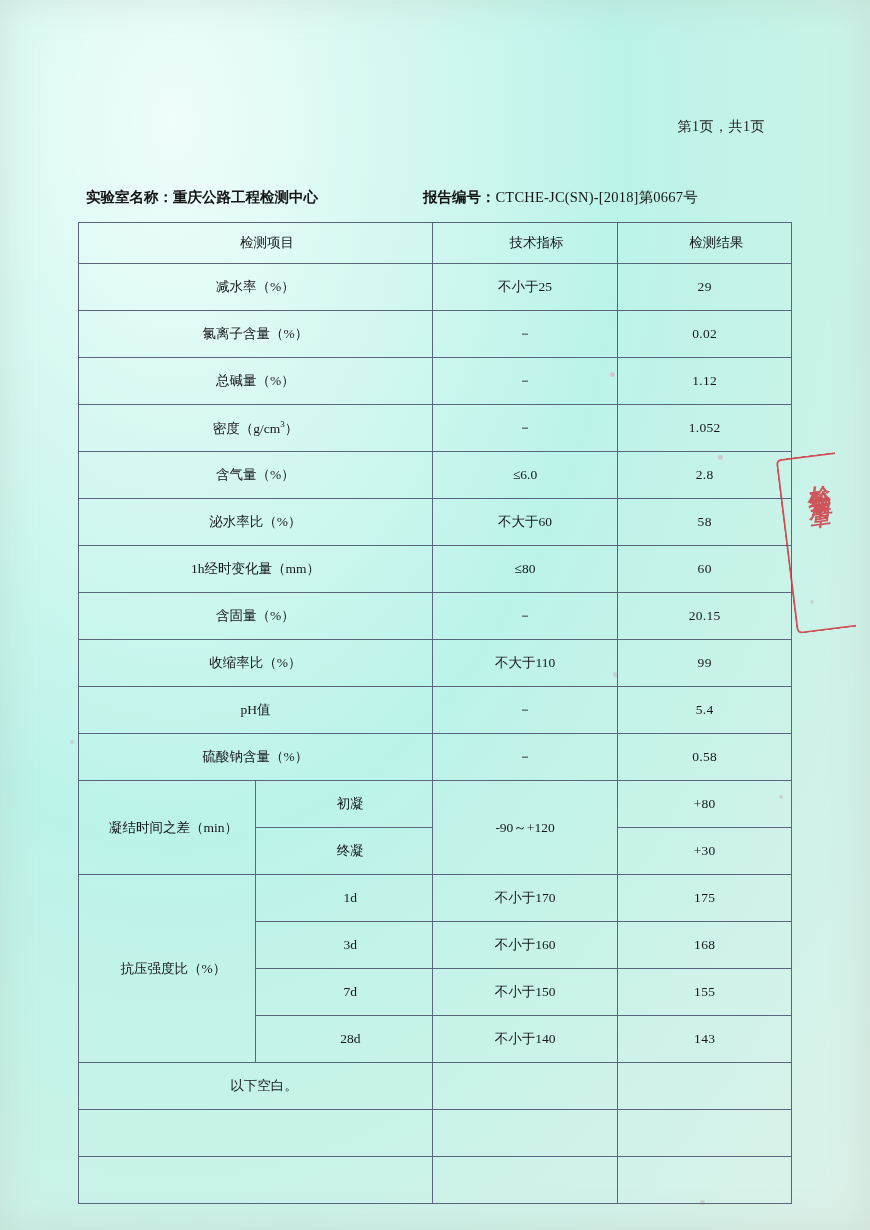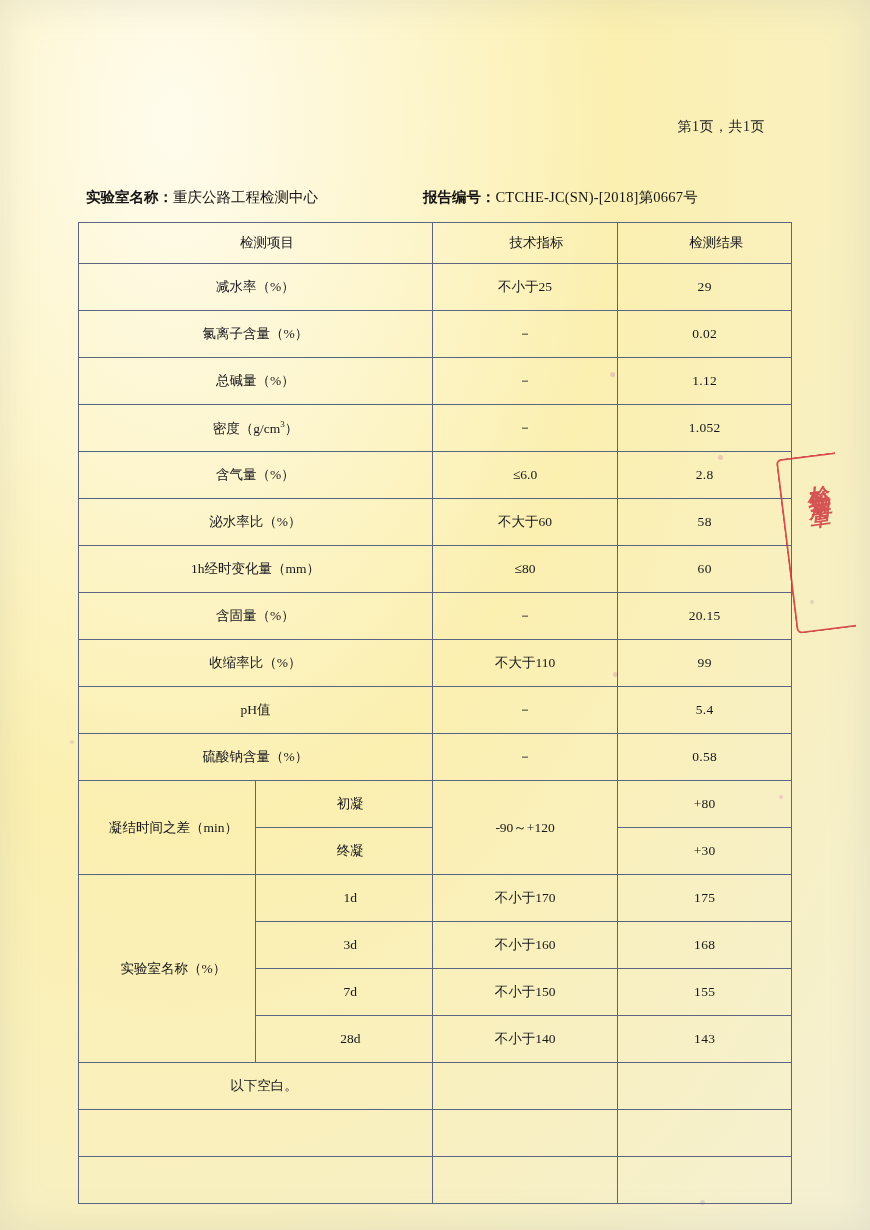--- a/index.html
+++ b/index.html
@@ -11,21 +11,21 @@
     width: 870px;
     height: 1230px;
     position: relative;
     font-family: "Liberation Serif", "DejaVu Serif", serif;
     color: #1a1a1a;
     overflow: hidden;
   }
   .page {
     position: absolute;
     inset: 0;
-    background: #fde047;
+    background: #5eead4;
   }
   
   .paper-tint {
     position: absolute;
     inset: 0;
     background:
       radial-gradient(ellipse at 20% 10%, rgba(255,255,255,0.9) 0%, rgba(250,250,246,0.6) 45%, rgba(243,243,237,0.85) 100%);
     pointer-events: none;
   }
   .edge-shadow {
@@ -62,21 +62,21 @@
     position: absolute;
     top: 188px;
     left: 86px;
     width: 700px;
     display: flex;
     justify-content: flex-start;
     font-size: 14.5px;
     color: #151515;
   }
   .meta-lab { font-weight: bold; }
-  .meta-lab .val { font-weight: normal; }
+  .meta-lab .val { font-weight: bold; }
   .meta-report {
     margin-left: 105px;
   }
   .meta-report .lbl { font-weight: bold; }
   .meta-report .val { font-family: "Liberation Serif", serif; letter-spacing: 0.2px; }
 
   table.main {
     position: absolute;
     top: 222px;
     left: 78px;
@@ -244,21 +244,21 @@
         <td class="c2">初凝</td>
         <td class="c3" rowspan="2">-90～+120</td>
         <td class="c4 num">+80</td>
       </tr>
       <tr>
         <td class="c2">终凝</td>
         <td class="c4 num">+30</td>
       </tr>
 
       <tr>
-        <td class="c2" rowspan="4">实验室名称（%）</td>
+        <td class="c2" rowspan="4">抗压强度比（%）</td>
         <td class="c2">1d</td>
         <td class="c3">不小于170</td>
         <td class="c4 num">175</td>
       </tr>
       <tr>
         <td class="c2">3d</td>
         <td class="c3">不小于160</td>
         <td class="c4 num">168</td>
       </tr>
       <tr>

